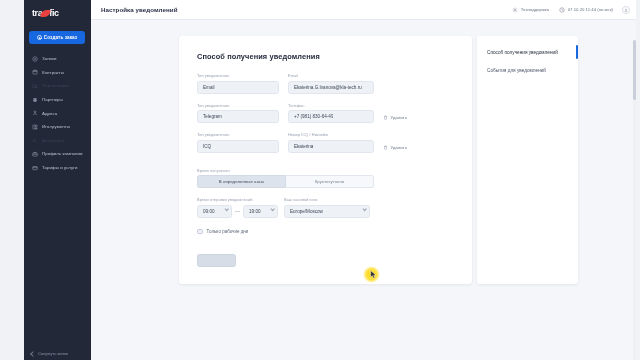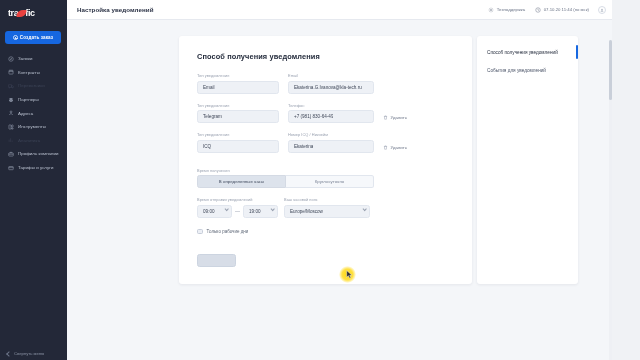--- a/index.html
+++ b/index.html
@@ -2,21 +2,21 @@
 <html><head>
 <meta charset="utf-8">
 <style>
   * { box-sizing: border-box; margin: 0; padding: 0; }
   html, body {
     width: 640px; height: 360px;
     overflow: hidden;
     font-family: "Liberation Sans", sans-serif;
     background: #f0f2f5;
   }
-  .app { position: relative; width: 612px; height: 360px; display: flex; }
+  .app { position: relative; width: 612px; height: 360px; display: flex; margin-left: 24px; }
 
   
   .sidebar {
     width: 67px; height: 360px;
     background: #232838;
     display: flex; flex-direction: column;
     flex: 0 0 67px;
     position: relative;
   }
   .logo-wrap {
@@ -100,21 +100,21 @@
     border: 0.8px solid #d8dde6; margin-left: 9px;
     display: flex; align-items: center; justify-content: center;
     cursor: pointer; flex: 0 0 8px;
   }
   .avatar-btn svg { width: 4px; height: 4px; color: #98a1b2; }
 
   .content {
     flex: 1; background: #f4f6f9; position: relative;
     padding: 16px 0 0 0; overflow: hidden;
   }
-  .panels { display: flex; gap: 0; padding-left: 112px; }
+  .panels { display: flex; gap: 0; padding-left: 88px; }
 
   
   .card {
     width: 293px; background: #ffffff;
     border-radius: 3px; box-shadow: 0 1px 3px rgba(26,35,60,0.07);
     padding: 16px 18px 16px 18px; min-height: 248px;
   }
   .card-title {
     font-size: 7.4px; font-weight: bold; color: #1d2536;
     margin-bottom: 12px; letter-spacing: 0.1px;

